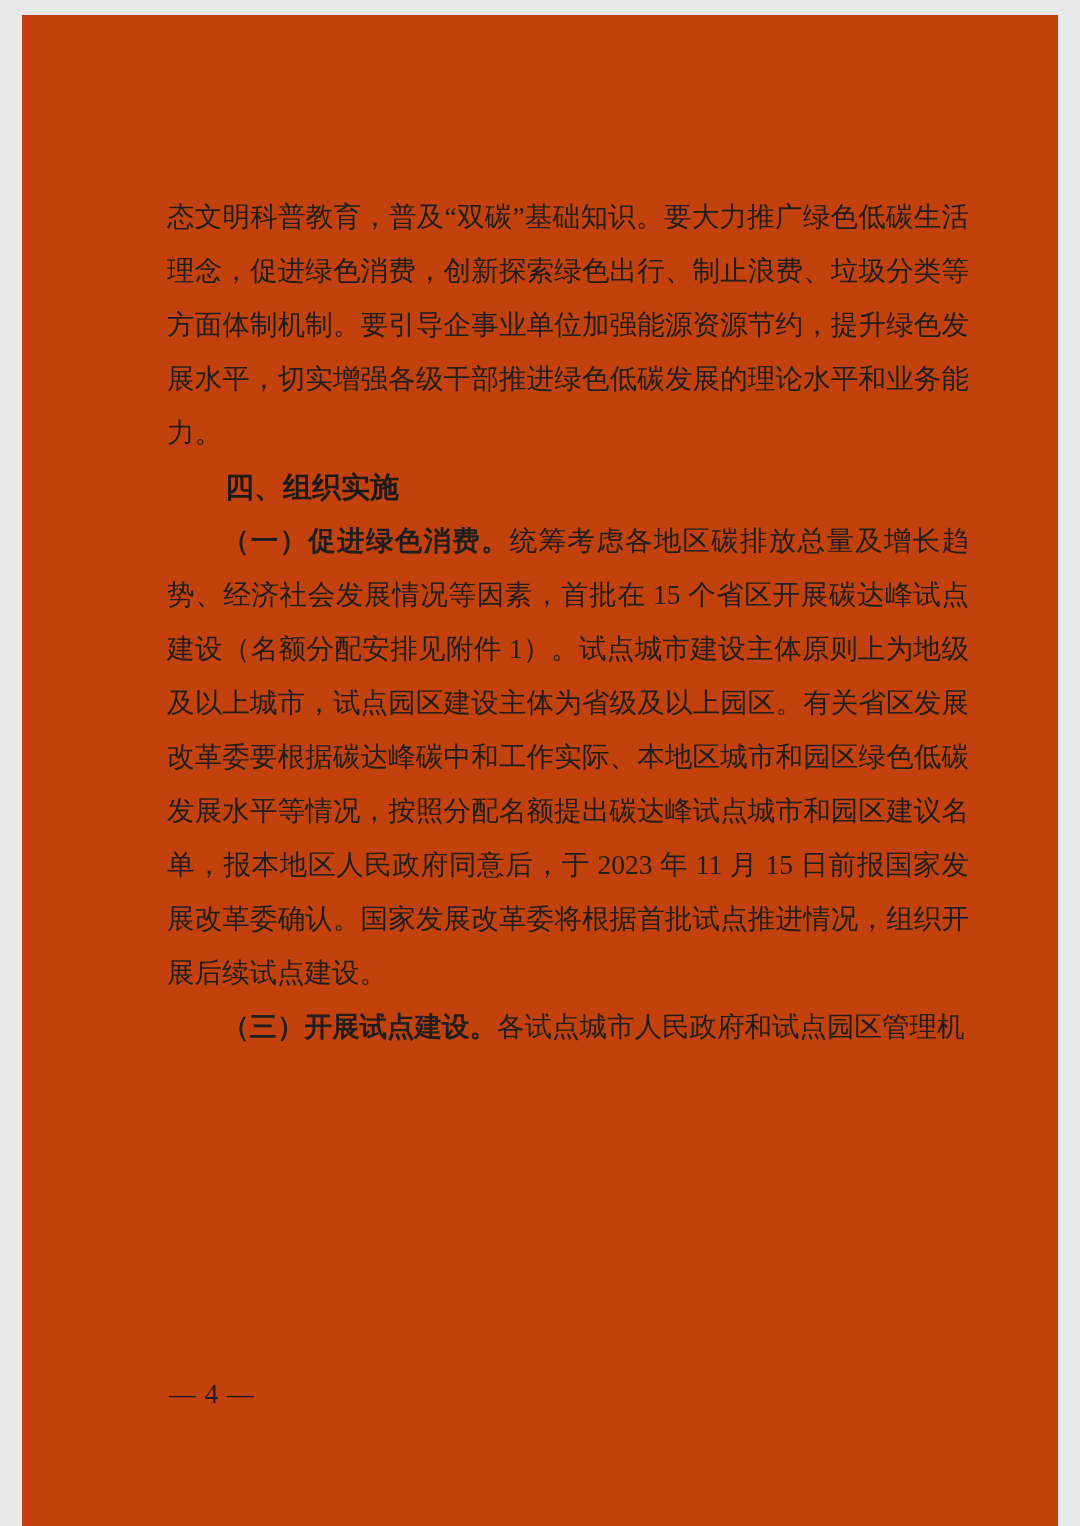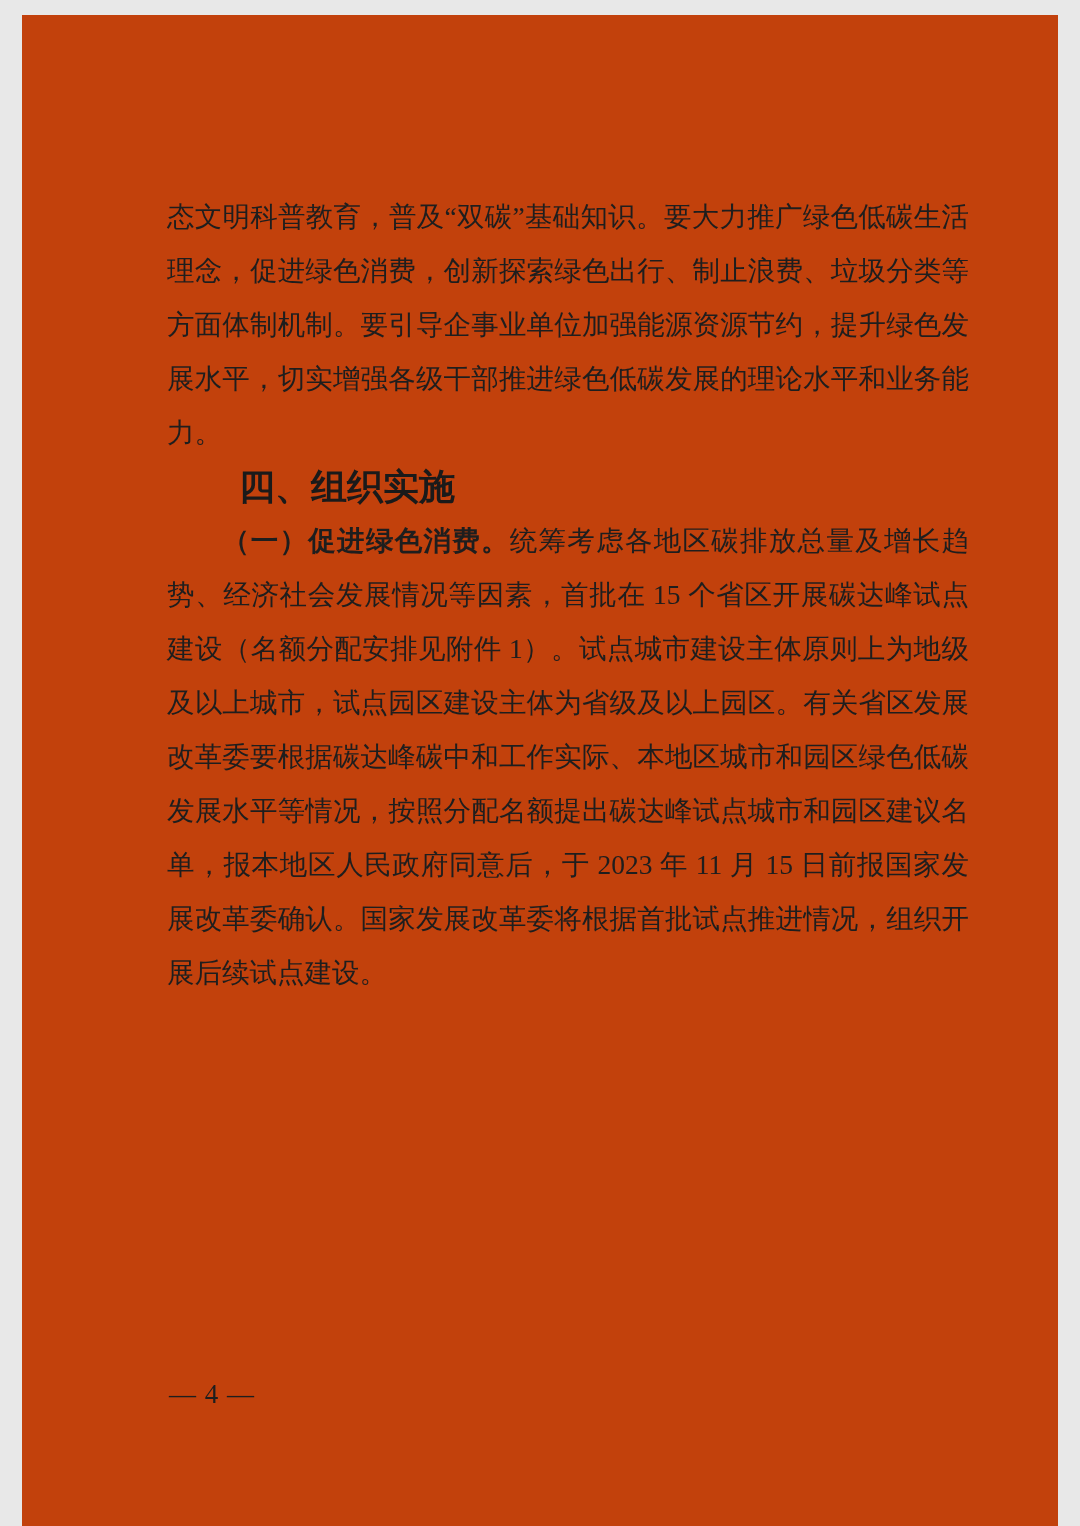--- a/index.html
+++ b/index.html
@@ -35,21 +35,21 @@
     text-indent: 0;
   }
   .lead {
     font-weight: 700;
   }
   .heading {
     margin: 0;
     text-indent: 2em;
     font-family: "Liberation Sans", "DejaVu Sans", sans-serif;
     font-weight: 700;
-    font-size: 36px;
+    font-size: 29px;
     line-height: 54px;
     color: #1a1a1a;
   }
   .page-number {
     position: absolute;
     left: 147px;
     top: 1352px;
     font-family: "Liberation Serif", "DejaVu Serif", serif;
     font-size: 27px;
     line-height: 54px;
@@ -58,15 +58,16 @@
   }
 </style>
 </head>
 <body>
 
 <div class="page">
   <div class="content">
       <p class="para no-indent">态文明科普教育，普及“双碳”基础知识。要大力推广绿色低碳生活理念，促进绿色消费，创新探索绿色出行、制止浪费、垃圾分类等方面体制机制。要引导企事业单位加强能源资源节约，提升绿色发展水平，切实增强各级干部推进绿色低碳发展的理论水平和业务能力。</p>
       <h2 class="heading">四、组织实施</h2>
       <p class="para"><span class="lead">（一）促进绿色消费。</span><span>统筹考虑各地区碳排放总量及增长趋势、经济社会发展情况等因素，首批在 15 个省区开展碳达峰试点建设（名额分配安排见附件 1）。试点城市建设主体原则上为地级及以上城市，试点园区建设主体为省级及以上园区。有关省区发展改革委要根据碳达峰碳中和工作实际、本地区城市和园区绿色低碳发展水平等情况，按照分配名额提出碳达峰试点城市和园区建议名单，报本地区人民政府同意后，于 2023 年 11 月 15 日前报国家发展改革委确认。国家发展改革委将根据首批试点推进情况，组织开展后续试点建设。</span></p>
+      <p class="para"><span class="lead">（三）开展试点建设。</span><span>各试点城市人民政府和试点园区管理机</span></p>
     </div>
   <div class="page-number">— 4 —</div>
 </div>
 
 </body></html>

